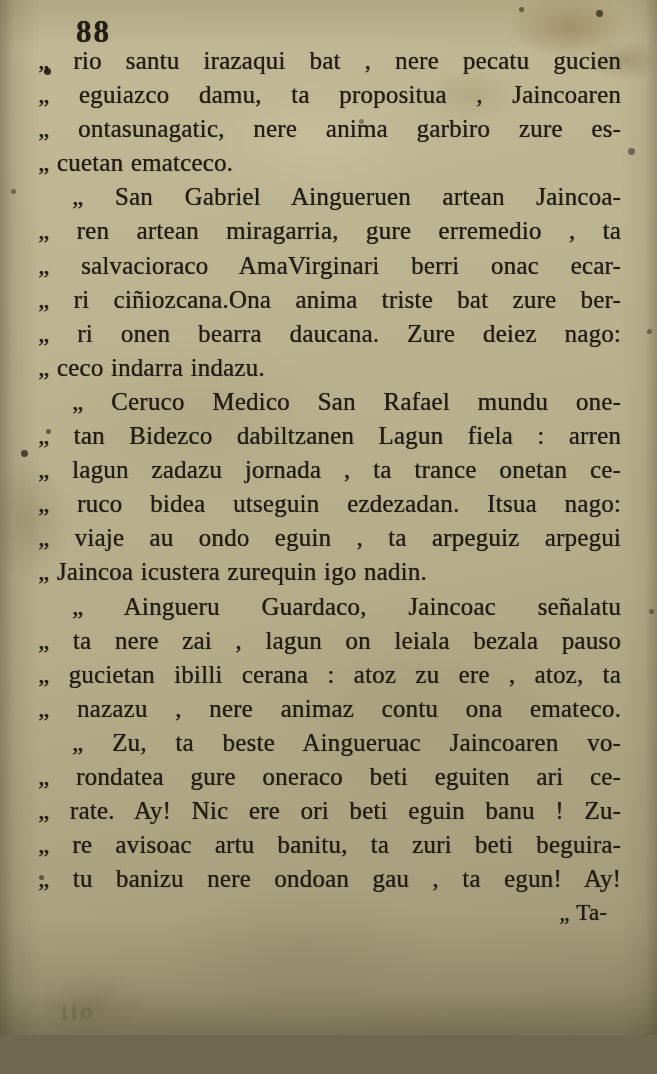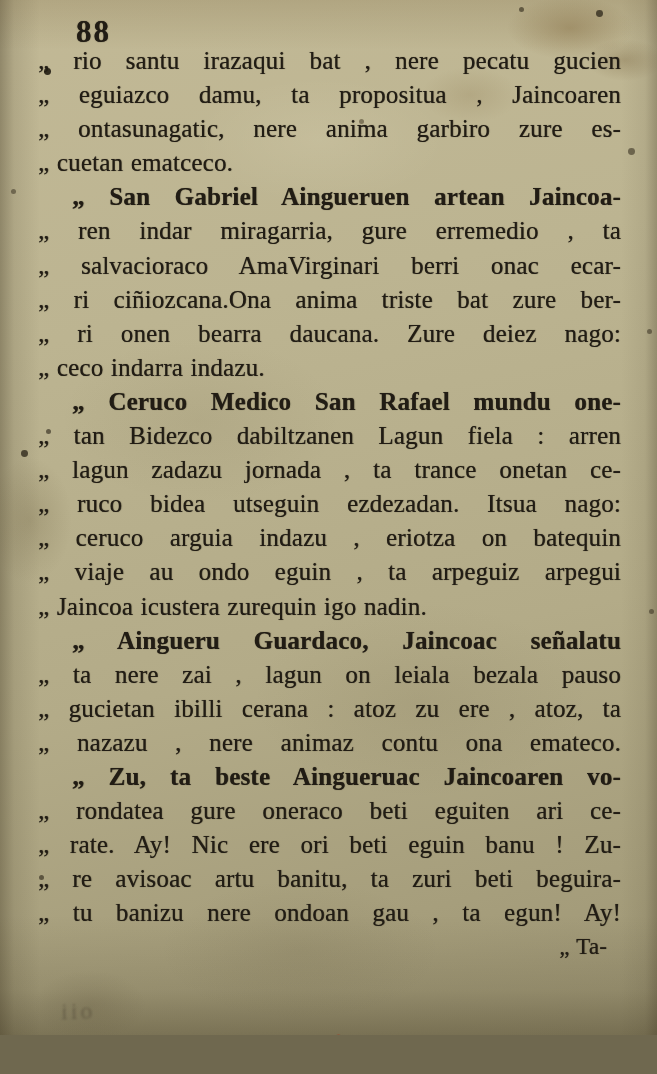--- a/index.html
+++ b/index.html
@@ -41,21 +41,21 @@
   }
   .text-block{
     position:absolute;left:38px;top:44px;width:583px;
     font-size:25px;letter-spacing:.2px;word-spacing:1px;
   }
   .line{
     height:34.1px;line-height:34.1px;white-space:nowrap;
     text-shadow:.4px .4px .8px rgba(30,25,15,.75);
   }
   .line.just{white-space:normal;text-align:justify;text-align-last:justify;}
-  .line.indent{padding-left:34px;font-weight:bold;}
+  .line.indent{padding-left:34px;}
   .catchword{
     height:34px;line-height:34px;text-align:right;padding-right:14px;
     font-size:23px;text-shadow:.4px .4px .8px rgba(30,25,15,.75);
   }
   
   .showthrough{
     position:absolute;left:58px;top:998px;
     font-size:24px;letter-spacing:3px;
     color:rgba(70,64,48,.45);
     transform:scale(-1,1) rotate(2deg);
@@ -88,30 +88,29 @@
 <div class="page">
   <div class="specks"></div>
   <div class="page-number">88</div>
   <div class="text-block">
 
   <div class="line just">„ rio santu irazaqui bat , nere pecatu gucien</div>
       <div class="line just">„ eguiazco damu, ta propositua , Jaincoaren</div>
       <div class="line just">„ ontasunagatic, nere anima garbiro zure es-</div>
       <div class="line">„ cuetan ematceco.</div>
       <div class="line indent just">„ San Gabriel Aingueruen artean Jaincoa-</div>
-      <div class="line just">„ ren indar miragarria, gure erremedio , ta</div>
+      <div class="line just">„ ren artean miragarria, gure erremedio , ta</div>
       <div class="line just">„ salvacioraco AmaVirginari berri onac ecar-</div>
       <div class="line just">„ ri ciñiozcana.Ona anima triste bat zure ber-</div>
       <div class="line just">„ ri onen bearra daucana. Zure deiez nago:</div>
       <div class="line">„ ceco indarra indazu.</div>
       <div class="line indent just">„ Ceruco Medico San Rafael mundu one-</div>
       <div class="line just">„ tan Bidezco dabiltzanen Lagun fiela : arren</div>
       <div class="line just">„ lagun zadazu jornada , ta trance onetan ce-</div>
       <div class="line just">„ ruco bidea utseguin ezdezadan. Itsua nago:</div>
-      <div class="line just">„ ceruco arguia indazu , eriotza on batequin</div>
       <div class="line just">„ viaje au ondo eguin , ta arpeguiz arpegui</div>
       <div class="line">„ Jaincoa icustera zurequin igo nadin.</div>
       <div class="line indent just">„ Aingueru Guardaco, Jaincoac señalatu</div>
       <div class="line just">„ ta nere zai , lagun on leiala bezala pauso</div>
       <div class="line just">„ gucietan ibilli cerana : atoz zu ere , atoz, ta</div>
       <div class="line just">„ nazazu , nere animaz contu ona emateco.</div>
       <div class="line indent just">„ Zu, ta beste Aingueruac Jaincoaren vo-</div>
       <div class="line just">„ rondatea gure oneraco beti eguiten  ari ce-</div>
       <div class="line just">„ rate. Ay! Nic ere ori beti eguin banu ! Zu-</div>
       <div class="line just">„ re avisoac artu banitu, ta zuri beti beguira-</div>

